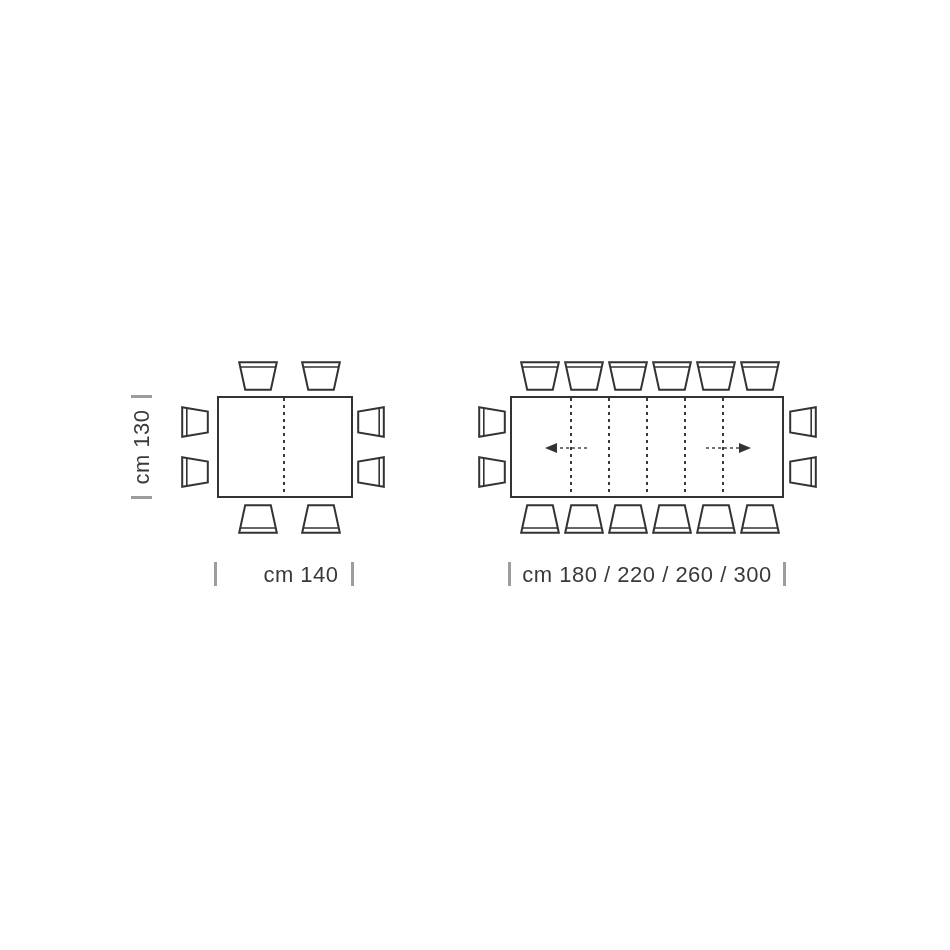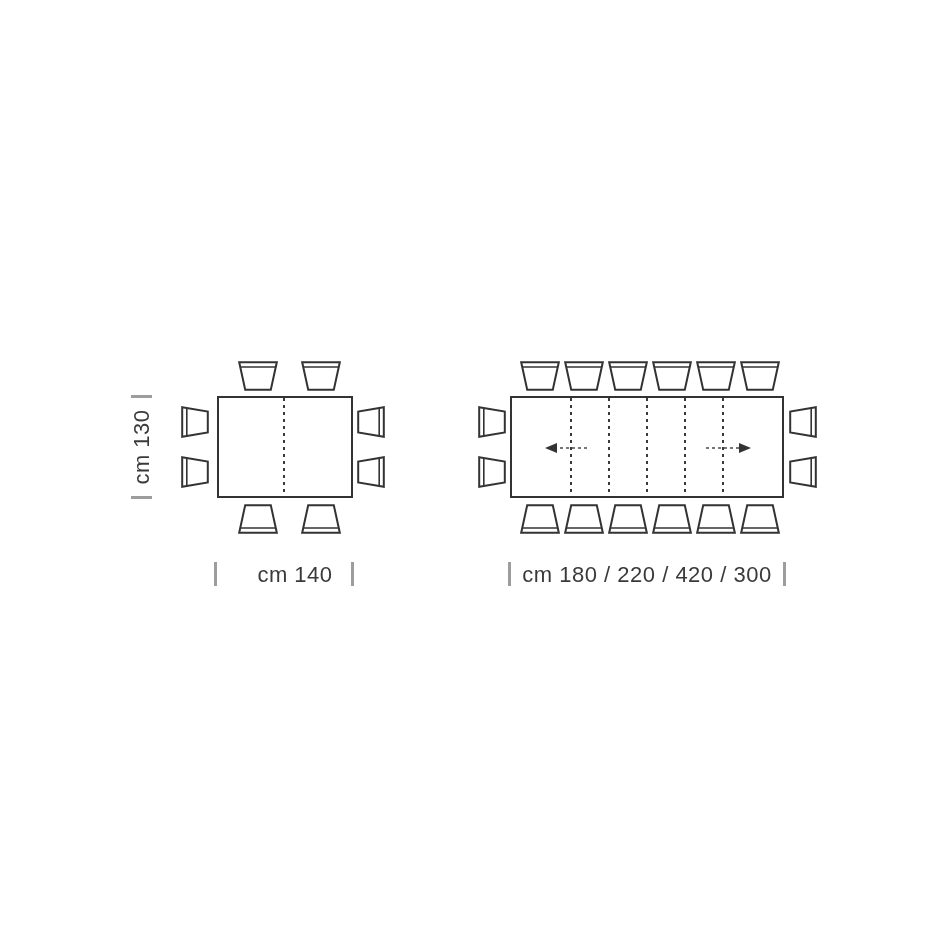--- a/index.html
+++ b/index.html
@@ -113,21 +113,21 @@
 
     <div class="table-top" style="left:217px;top:396px;width:136px;height:102px"></div>
     <div class="leaf-line" style="left:283px;top:398px;height:98px"></div>
 
     <div class="tick-h" style="left:131px;top:395px"></div>
     <div class="tick-h" style="left:131px;top:496px"></div>
     <div class="dim-label vertical" style="left:82px;top:434px;width:120px">cm 130</div>
 
     <div class="tick-v" style="left:214px;top:562px"></div>
     <div class="tick-v" style="left:351px;top:562px"></div>
-    <div class="dim-label" style="left:217px;top:562px;width:156px">cm 140</div>
+    <div class="dim-label" style="left:223px;top:562px;width:156px">cm 140</div>
   </div>
 
   <div>
 
     <svg class="chair" style="left:520px;top:361px" width="40" height="30">
         <use href="#chair-up"></use>
       </svg>
     <svg class="chair" style="left:564px;top:361px" width="40" height="30">
         <use href="#chair-up"></use>
       </svg>
@@ -189,16 +189,16 @@
       <line x1="10" y1="7" x2="45" y2="7" stroke="#4a4a4a" stroke-width="1.6" stroke-dasharray="3,3"></line>
       <polygon points="1,7 13,2 13,12" fill="#333333"></polygon>
     </svg>
     <svg style="position:absolute;left:704px;top:441px" width="48" height="14">
       <line x1="2" y1="7" x2="38" y2="7" stroke="#4a4a4a" stroke-width="1.6" stroke-dasharray="3,3"></line>
       <polygon points="47,7 35,2 35,12" fill="#333333"></polygon>
     </svg>
 
     <div class="tick-v" style="left:508px;top:562px"></div>
     <div class="tick-v" style="left:783px;top:562px"></div>
-    <div class="dim-label" style="left:510px;top:562px;width:274px">cm 180 / 220 / 420 / 300</div>
+    <div class="dim-label" style="left:510px;top:562px;width:274px">cm 180 / 220 / 260 / 300</div>
   </div>
 
 </div>
 
 </body></html>

